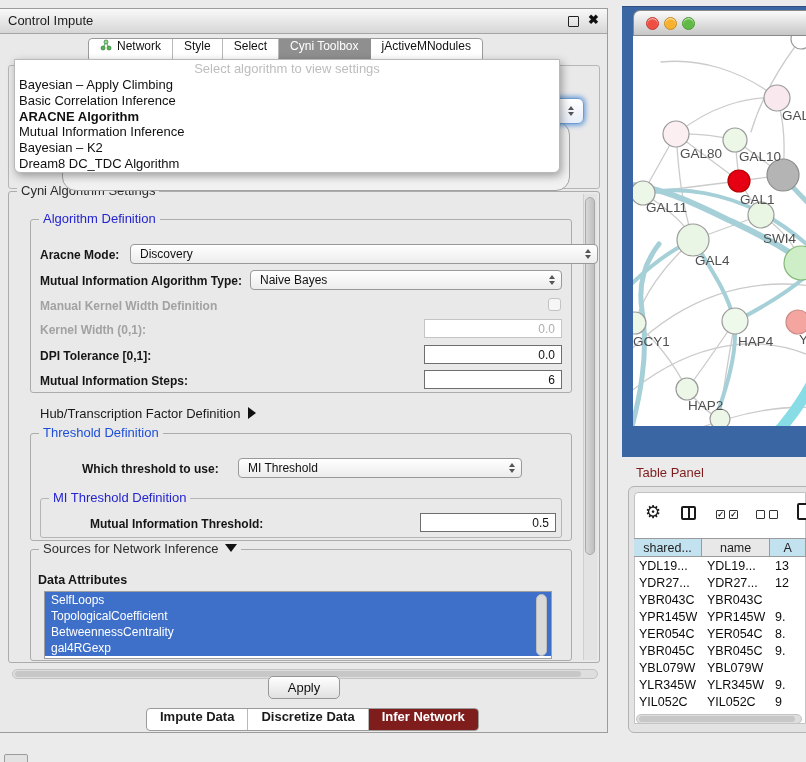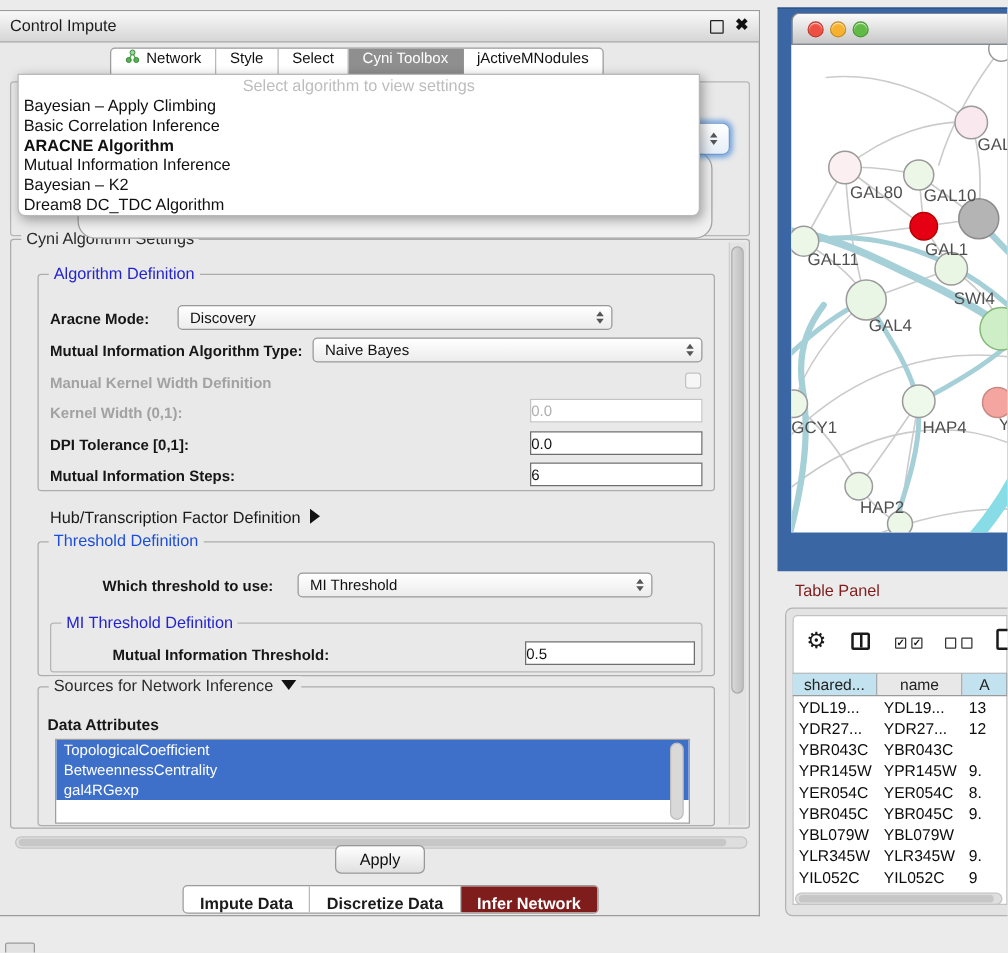--- a/index.html
+++ b/index.html
@@ -50,21 +50,21 @@
   .plainlabel{position:absolute;font-size:13px;color:#1a1a1a;white-space:nowrap;}
 
   .combo{position:absolute;height:20px;border:1px solid #999;border-radius:4px;
          background:linear-gradient(#ffffff,#ececec);font-size:12px;color:#111;
          display:flex;align-items:center;padding-left:9px;box-sizing:border-box;}
   .stepper{position:absolute;right:6px;top:50%;transform:translateY(-50%);display:flex;flex-direction:column;gap:2px;}
   .tri-up{width:0;height:0;border-left:3.5px solid transparent;border-right:3.5px solid transparent;border-bottom:4px solid #555;}
   .tri-dn{width:0;height:0;border-left:3.5px solid transparent;border-right:3.5px solid transparent;border-top:4px solid #555;}
 
   .tinput{position:absolute;height:19px;border:1px solid #6e6e6e;background:#fff;font-size:12px;color:#111;
-          display:flex;align-items:center;padding-right:6px;box-sizing:border-box;}
+          display:flex;align-items:center;justify-content:flex-end;padding-right:6px;box-sizing:border-box;}
   .tinput.dis{border-color:#c4c4c4;color:#aeaeae;}
   .checkbox{position:absolute;width:13px;height:13px;border:1px solid #c3c3c3;border-radius:3px;background:#f6f6f6;box-sizing:border-box;}
 
   .tri-right{display:inline-block;width:0;height:0;border-top:6px solid transparent;border-bottom:6px solid transparent;
              border-left:8px solid #111;vertical-align:-1px;margin-left:8px;}
   .tri-down-b{display:inline-block;width:0;height:0;border-left:6px solid transparent;border-right:6px solid transparent;
              border-top:8px solid #111;vertical-align:1px;margin-left:6px;}
 
   
   .attr-list{position:absolute;left:44px;top:582px;width:508px;height:68px;background:#fff;border:1px solid #9e9e9e;
@@ -78,21 +78,21 @@
                  border:1px solid #a9a9a9;border-radius:6px;box-sizing:border-box;}
 
   .hscroll{position:absolute;left:12px;top:660px;width:586px;height:10px;background:#dedede;border:1px solid #c3c3c3;border-radius:6px;box-sizing:border-box;}
   .hscroll-thumb{position:absolute;left:2px;top:1px;height:6px;width:97%;background:#c7c7c7;border-radius:4px;}
 
   .apply-btn{position:absolute;left:268px;top:667px;width:70px;height:21px;border:1px solid #979797;border-radius:5px;
              background:linear-gradient(#ffffff,#e0e0e0);font-size:13px;color:#111;display:flex;align-items:center;justify-content:center;}
 
   .bottombar{position:absolute;left:146px;top:699px;height:21px;display:inline-flex;background:#fff;
              border:1px solid #9b9b9b;border-radius:4px;overflow:hidden;font-size:13px;font-weight:bold;color:#1b1b1b;}
-  .bseg{display:flex;align-items:flex-end;padding:0 13px;border-right:1px solid #b9b9b9;white-space:nowrap;}
+  .bseg{display:flex;align-items:flex-start;padding:0 13px;border-right:1px solid #b9b9b9;white-space:nowrap;}
   .bseg:last-child{border-right:none;}
   .bseg.sel{background:#7f1d1d;color:#fff;border-right-color:#8f8f8f;}
 
   .corner-icon{position:absolute;left:4px;top:754px;width:22px;height:14px;border:1px solid #9a9a9a;background:#e2e2e2;border-radius:2px;}
 
   
   .desktop-blue{position:absolute;left:622px;top:6px;width:184px;height:450px;background:#3a67a4;border-top:1px solid #2c4f80;}
   .netwin-titlebar{position:absolute;left:633px;top:10px;width:173px;height:26px;
         background:linear-gradient(#fbfbfb,#c7c7c7);border:1px solid #8a8a8a;border-right:none;
         border-radius:7px 0 0 0;box-sizing:border-box;}
@@ -191,21 +191,21 @@
       <span class="glabel">Cyni Algorithm Settings</span>
       <div class="vscroll-track">
         <div class="vscroll-thumb"></div>
       </div>
     </div>
 
     <div class="group" style="left:30px;top:210px;width:542px;height:174px;">
       <span class="glabel blue">Algorithm Definition</span>
     </div>
     <span class="flabel" style="left:40px;top:239px;">Aracne Mode:</span>
-    <div class="combo" style="left:130px;top:235px;width:348px;margin-left:12px;">
+    <div class="combo" style="left:130px;top:235px;width:468px;">
       <span>Discovery</span>
       <span class="stepper">
           <span class="tri-up"></span>
           <span class="tri-dn"></span>
         </span>
     </div>
     <span class="flabel" style="left:40px;top:265px;">Mutual Information Algorithm Type:</span>
     <div class="combo" style="left:250px;top:261px;width:312px;">
       <span>Naive Bayes</span>
       <span class="stepper">
@@ -252,20 +252,21 @@
     </div>
 
     <div class="group" style="left:30px;top:540px;width:542px;height:112px;">
       <span class="glabel">
         <span>Sources for Network Inference</span><span class="tri-down-b"></span>
       </span>
     </div>
     <span class="flabel" style="left:38px;top:564px;font-size:12.5px;">Data Attributes</span>
     <div class="attr-list">
 
+    <div class="attr-item">SelfLoops</div>
         <div class="attr-item">TopologicalCoefficient</div>
         <div class="attr-item">BetweennessCentrality</div>
         <div class="attr-item">gal4RGexp</div>
         <div class="attr-vscroll"></div>
       </div>
 
     <div class="hscroll">
         <div class="hscroll-thumb"></div>
       </div>
 

